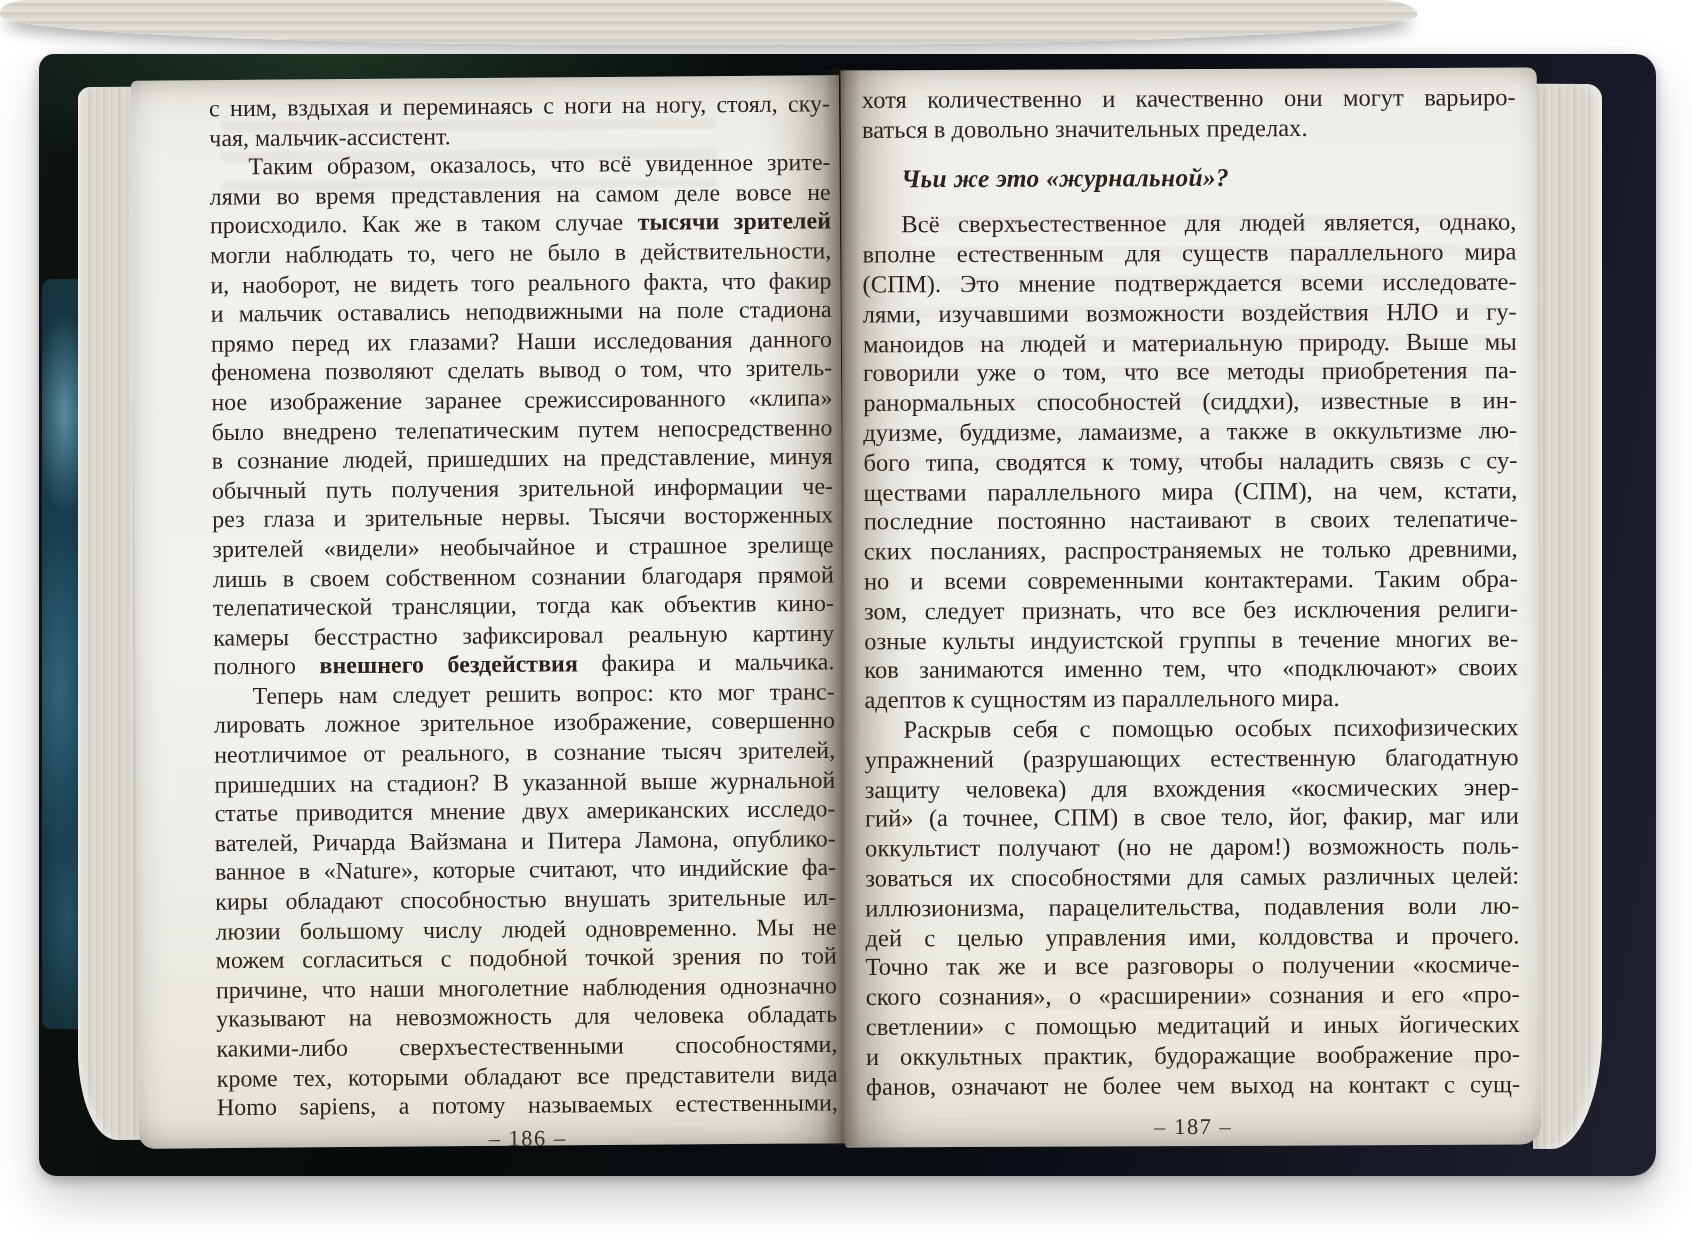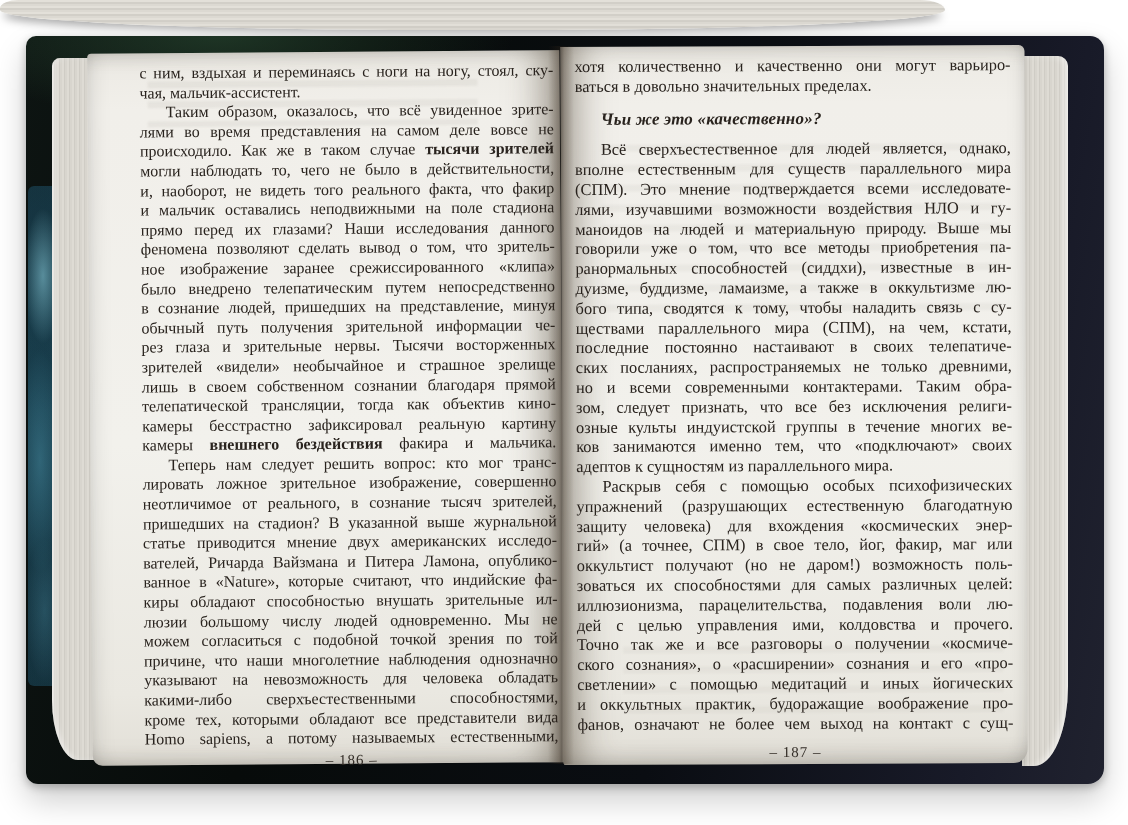--- a/index.html
+++ b/index.html
@@ -150,21 +150,21 @@
         <div class="line"><span>феномена позволяют сделать вывод о том, что зритель-</span></div>
         <div class="line"><span>ное изображение заранее срежиссированного «клипа»</span></div>
         <div class="line"><span>было внедрено телепатическим путем непосредственно</span></div>
         <div class="line"><span>в сознание людей, пришедших на представление, минуя</span></div>
         <div class="line"><span>обычный путь получения зрительной информации че-</span></div>
         <div class="line"><span>рез глаза и зрительные нервы. Тысячи восторженных</span></div>
         <div class="line"><span>зрителей «видели» необычайное и страшное зрелище</span></div>
         <div class="line"><span>лишь в своем собственном сознании благодаря прямой</span></div>
         <div class="line"><span>телепатической трансляции, тогда как объектив кино-</span></div>
         <div class="line"><span>камеры бесстрастно зафиксировал реальную картину</span></div>
-        <div class="line"><span>камеры </span><span class="b">внешнего бездействия</span><span> факира и мальчика.</span></div>
+        <div class="line"><span>полного </span><span class="b">внешнего бездействия</span><span> факира и мальчика.</span></div>
         <div class="line indent"><span>Теперь нам следует решить вопрос: кто мог транс-</span></div>
         <div class="line"><span>лировать ложное зрительное изображение, совершенно</span></div>
         <div class="line"><span>неотличимое от реального, в сознание тысяч зрителей,</span></div>
         <div class="line"><span>пришедших на стадион? В указанной выше журнальной</span></div>
         <div class="line"><span>статье приводится мнение двух американских исследо-</span></div>
         <div class="line"><span>вателей, Ричарда Вайзмана и Питера Ламона, опублико-</span></div>
         <div class="line"><span>ванное в «Nature», которые считают, что индийские фа-</span></div>
         <div class="line"><span>киры обладают способностью внушать зрительные ил-</span></div>
         <div class="line"><span>люзии большому числу людей одновременно. Мы не</span></div>
         <div class="line"><span>можем согласиться с подобной точкой зрения по той</span></div>
@@ -176,21 +176,21 @@
       </div>
     <div class="pagenum pn-left">– 186 –</div>
   </div>
 
   <div class="page page-right">
     <div class="showthrough st-right"></div>
     <div class="showthrough st-right2"></div>
     <div class="textblock tb-right">
         <div class="line"><span>хотя количественно и качественно они могут варьиро-</span></div>
         <div class="line short-last"><span>ваться в довольно значительных пределах.</span></div>
-        <div class="heading-line"><span>Чьи же это «качественно»?</span></div>
+        <div class="heading-line"><span>Чьи же это «журнальной»?</span></div>
         <div class="line indent"><span>Всё сверхъестественное для людей является, однако,</span></div>
         <div class="line"><span>вполне естественным для существ параллельного мира</span></div>
         <div class="line"><span>(СПМ). Это мнение подтверждается всеми исследовате-</span></div>
         <div class="line"><span>лями, изучавшими возможности воздействия НЛО и гу-</span></div>
         <div class="line"><span>маноидов на людей и материальную природу. Выше мы</span></div>
         <div class="line"><span>говорили уже о том, что все методы приобретения па-</span></div>
         <div class="line"><span>ранормальных способностей (сиддхи), известные в ин-</span></div>
         <div class="line"><span>дуизме, буддизме, ламаизме, а также в оккультизме лю-</span></div>
         <div class="line"><span>бого типа, сводятся к тому, чтобы наладить связь с су-</span></div>
         <div class="line"><span>ществами параллельного мира (СПМ), на чем, кстати,</span></div>

